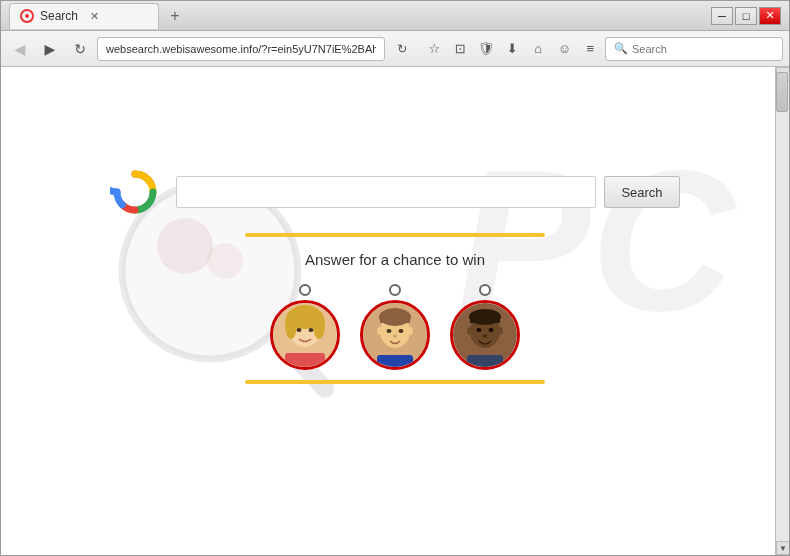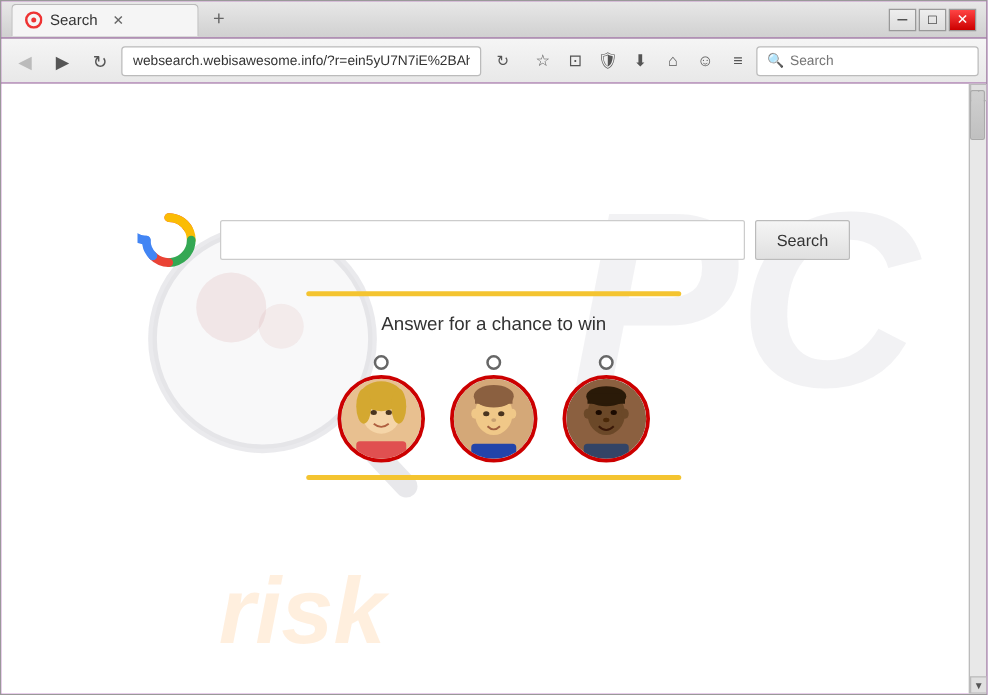--- a/index.html
+++ b/index.html
@@ -1,19 +1,19 @@
 <!DOCTYPE html>
 <html><head>
   <meta charset="utf-8">
   <style>
     * { margin: 0; padding: 0; box-sizing: border-box; }
     body { width: 790px; height: 556px; overflow: hidden; font-family: Arial, sans-serif; background: #dee3e8; }
 
     
-    .browser-window { width: 790px; height: 556px; display: flex; flex-direction: column; border: 1px solid #999; background: #a21caf; }
+    .browser-window { width: 790px; height: 556px; display: flex; flex-direction: column; border: 1px solid #999; background: #c4b5fd; }
 
     
     .title-bar { height: 30px; background: linear-gradient(to bottom, #e8e8e8, #d0d0d0); display: flex; align-items: center; padding: 0 8px; border-bottom: 1px solid #aaa; }
     .title-bar-tab { display: flex; align-items: center; background: #f5f5f5; border: 1px solid #bbb; border-bottom: none; border-radius: 4px 4px 0 0; padding: 4px 10px; font-size: 12px; color: #333; height: 26px; gap: 6px; min-width: 150px; }
     .tab-icon { width: 14px; height: 14px; display: flex; align-items: center; justify-content: center; }
     .tab-close { margin-left: 6px; color: #666; font-size: 11px; cursor: pointer; }
     .new-tab-btn { margin-left: 4px; width: 24px; height: 24px; display: flex; align-items: center; justify-content: center; color: #666; font-size: 16px; cursor: pointer; }
     .title-bar-controls { margin-left: auto; display: flex; gap: 2px; }
     .win-btn { width: 22px; height: 18px; display: flex; align-items: center; justify-content: center; font-size: 11px; border: 1px solid #999; background: linear-gradient(to bottom, #eee, #ddd); cursor: pointer; }
     .win-btn.close { background: linear-gradient(to bottom, #f44, #c00); color: white; }
@@ -117,21 +117,20 @@
           <svg width="220" height="230" viewBox="0 0 220 230">
             <circle cx="95" cy="100" r="88" fill="rgba(200,200,210,0.13)" stroke="rgba(180,180,190,0.28)" stroke-width="7"></circle>
             <circle cx="70" cy="75" r="28" fill="rgba(210,150,150,0.18)"></circle>
             <circle cx="110" cy="90" r="18" fill="rgba(210,150,150,0.13)"></circle>
             <line x1="165" y1="170" x2="210" y2="218" stroke="rgba(180,180,190,0.3)" stroke-width="18" stroke-linecap="round"></line>
           </svg>
         </div>
 
         <div style="position:absolute;right:-40px;top:-20px;font-size:200px;font-weight:900;color:rgba(170,170,180,0.15);font-style:italic;line-height:1;font-family:Arial Black,sans-serif;">PC</div>
 
-        <div style="position:absolute;left:80px;bottom:-20px;font-size:75px;font-weight:900;color:rgba(255,130,0,0.13);font-style:italic;font-family:Arial Black,sans-serif;">risk</div>
       </div>
     </div>
 
     <div class="search-section">
       <div class="search-row">
 
         <div style="width:50px;height:50px;margin-right:8px;flex-shrink:0;">
           <svg width="50" height="50" viewBox="0 0 50 50">
             <path d="M25 25 m-18,0 a18,18 0 1,1 0.01,0" fill="none" stroke="#4285F4" stroke-width="7" stroke-linecap="round" stroke-dasharray="25 100"></path>
             <path d="M25 25 m0,-18 a18,18 0 0,1 15.59,9" fill="none" stroke="#EA4335" stroke-width="7" stroke-linecap="round"></path>

